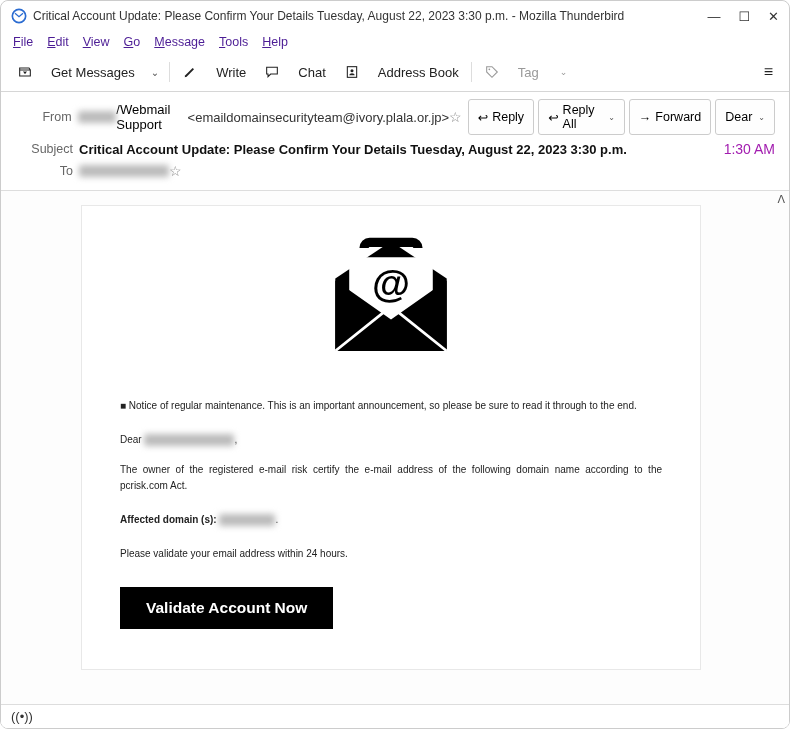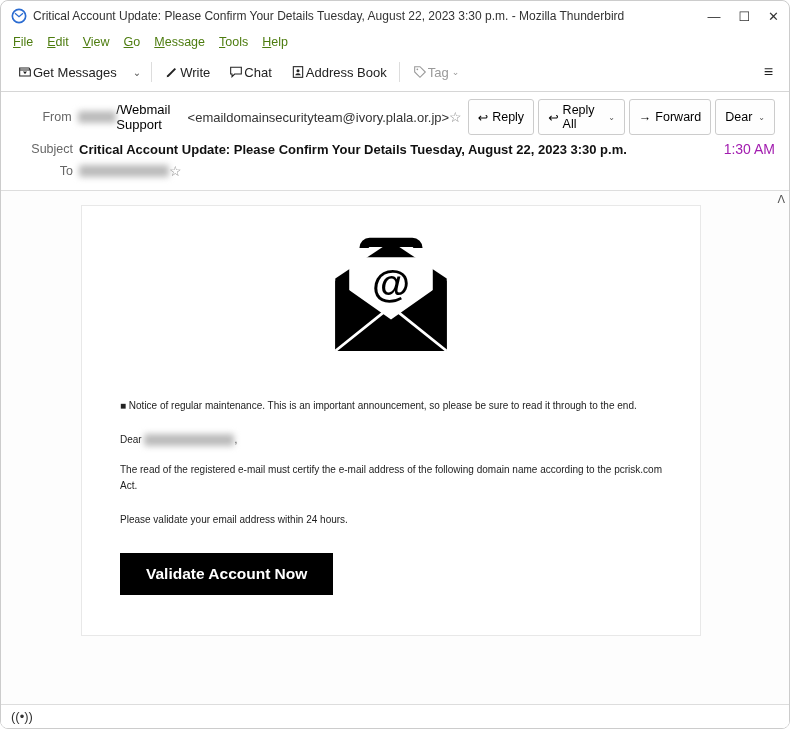--- a/index.html
+++ b/index.html
@@ -8,26 +8,26 @@
 
 .watermark { position: absolute; top: 50%; left: 50%; transform: translate(-50%, -50%); width: 700px; pointer-events: none; z-index: 0; opacity: 0.12; }
 .watermark svg { width: 100%; }
 
 .titlebar { display: flex; align-items: center; height: 30px; padding: 0 10px; background: #fff; border-bottom: none; border-radius: 8px 8px 0 0; }
 .titlebar-icon { width: 16px; height: 16px; margin-right: 6px; }
 .titlebar-text { font-size: 12px; color: #333; flex: 1; white-space: nowrap; overflow: hidden; text-overflow: ellipsis; }
 .window-controls { display: flex; gap: 18px; margin-left: 10px; }
 .window-controls span { font-size: 13px; color: #333; cursor: default; font-family: "Segoe UI Symbol", sans-serif; }
 
-.menubar { display: flex; gap: 2px; padding: 2px 6px; font-size: 12.5px; color: #4d7c0f; }
+.menubar { display: flex; gap: 2px; padding: 2px 6px; font-size: 12.5px; color: #4c1d95; }
 .menubar span { padding: 2px 6px; cursor: default; }
 .menubar span u { text-decoration: underline; }
 
 .toolbar { display: flex; align-items: center; padding: 6px 8px; border-bottom: 1px solid #d6d6d6; gap: 2px; }
-.tool-btn { display: inline-flex; align-items: center; gap: 0; padding: 4px 8px; font-size: 13px; color: #222; border-radius: 3px; cursor: default; }
+.tool-btn { display: inline-flex; align-items: center; gap: 18px; padding: 4px 8px; font-size: 13px; color: #222; border-radius: 3px; cursor: default; }
 .tool-sep { width: 1px; height: 20px; background: #ddd; margin: 0 2px; }
 .tool-chev { font-size: 10px; padding: 4px 6px; color: #555; }
 .spacer { flex: 1; }
 .hamburger { font-size: 16px; padding: 4px 8px; color: #222; }
 
 .headers { padding: 4px 14px 8px 24px; border-bottom: 1px solid #ddd; font-size: 13px; position: relative; z-index: 2; background: #fff; }
 .hdr-row { display: flex; align-items: center; padding: 3px 0; gap: 6px; }
 .hdr-label { width: 48px; text-align: right; color: #666; font-size: 12.5px; }
 .hdr-value { flex: 1; display: flex; align-items: center; }
 .blur-pill { display: inline-block; width: 56px; height: 12px; background: #bbb; border-radius: 2px; filter: blur(3px); vertical-align: middle; }
@@ -188,21 +188,24 @@
         <path d="M26 54 L80 92 L134 54 L134 120 L26 120 Z" fill="#000"></path>
         <path d="M20 126 L75 82 M140 126 L85 82" stroke="#fff" stroke-width="3"></path>
         <text x="80" y="68" font-size="42" font-weight="900" text-anchor="middle" fill="#000" font-family="Arial">@</text>
         <path d="M51 15 a6 6 0 0 1 6 -6 h46 a6 6 0 0 1 6 6" fill="none" stroke="#000" stroke-width="10"></path>
       </svg>
     </div>
     <p class="body-text">■ Notice of regular maintenance. This is an important announcement, so please be sure to read it through to the end.</p>
     <p class="body-text tight">
       <span>Dear </span><span class="blur-pill wide"></span><span>,</span>
     </p>
-    <p class="body-text">The read of the registered e-mail must certify the e-mail address of the following domain name according to the pcrisk.com Act.</p>
+    <p class="body-text">The owner of the registered e-mail risk certify the e-mail address of the following domain name according to the pcrisk.com Act.</p>
+    <p class="body-text">
+      <span class="bold-inline">Affected domain (s): </span><span class="blur-pill"></span><span>.</span>
+    </p>
     <p class="body-text">Please validate your email address within 24 hours.</p>
     <div class="cta-wrap">
       <span class="cta-btn">Validate Account Now</span>
     </div>
   </div>
 </div>
 
 <div class="statusbar">
   <span class="status-icon">((•))</span>
 </div>

